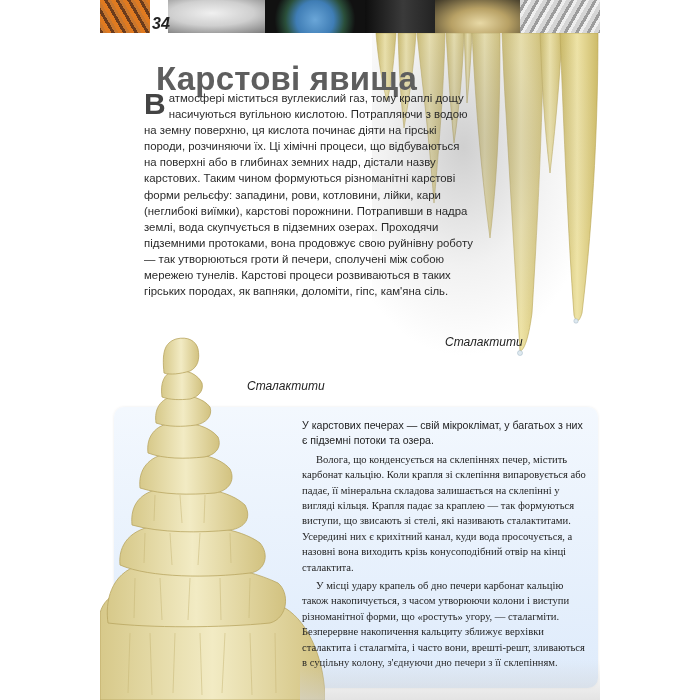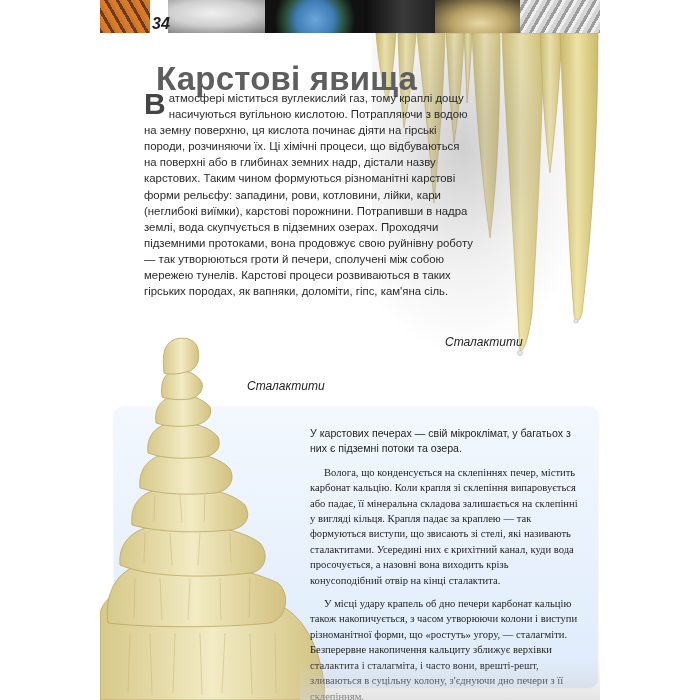--- a/index.html
+++ b/index.html
@@ -33,21 +33,21 @@
   .cap-stalagmite { left:147px; top:379px; }
 
   
   .stalagmite-art { position:absolute; left:0; top:333px; width:225px; height:367px; }
   .bottom-shadow { position:absolute; left:200px; top:660px; width:300px; height:40px; background:linear-gradient(180deg, rgba(255,255,255,0) 0, rgba(210,210,210,0.6) 100%); }
 
   
   .info-box { position:absolute; left:14px; top:407px; width:484px; height:281px; border-radius:10px; background:linear-gradient(180deg,#f3f8fe 0,#deebfb 100%); box-shadow:0 0 3px rgba(0,0,0,0.08); }
   .info-content { position:absolute; left:202px; top:418px; width:285px; font-family:"Liberation Sans", sans-serif; font-size:10.6px; line-height:15.4px; color:#1e1e1e; }
   .info-title { font-weight:bold; margin:0; }
-  .info-p { margin:8px; }
+  .info-p { margin:0; }
   .info-p.indent { text-indent:14px; margin-top:3px;font-family:Liberation Serif, serif; }
 </style>
 </head>
 <body>
 
 <div class="page">
 
   <div class="header-strip">
     <div class="hs-seg hs-1"></div>
     <div class="hs-seg hs-2"></div>

